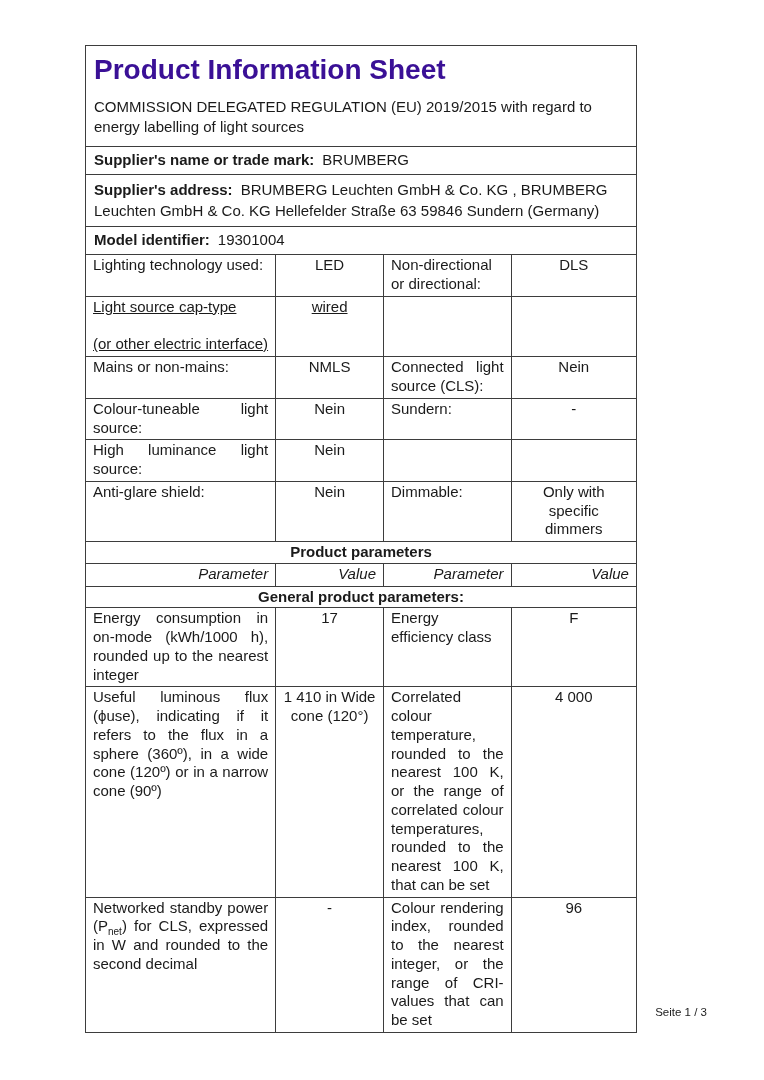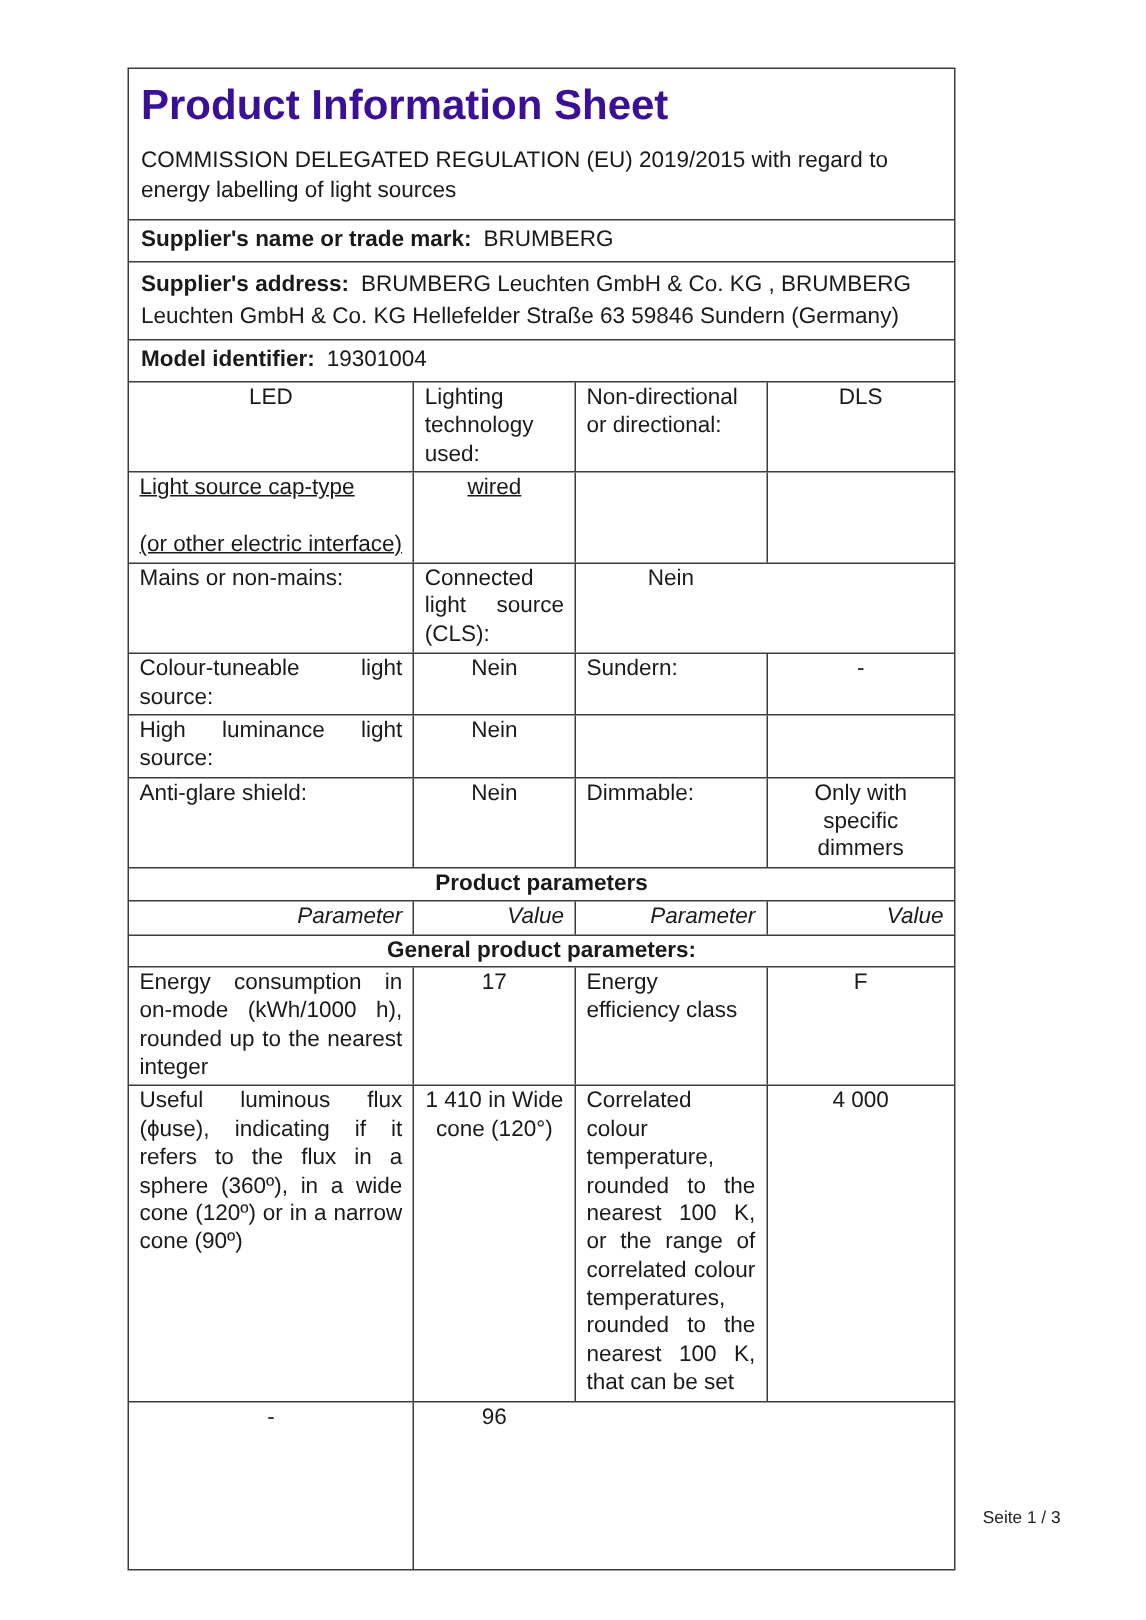--- a/index.html
+++ b/index.html
@@ -100,33 +100,34 @@
     <div class="row kv-row address-row">
       <span class="label">Supplier's address:</span><span class="value">BRUMBERG Leuchten GmbH &amp; Co. KG , BRUMBERG Leuchten GmbH &amp; Co. KG Hellefelder Straße 63 59846 Sundern (Germany)</span>
     </div>
 
     <div class="row kv-row">
       <span class="label">Model identifier:</span><span class="value">19301004</span>
     </div>
 
 
     <div class="row grid4 r-h40">
+      <div class="cell param">Lighting technology used:</div>
       <div class="cell val">LED</div>
-      <div class="cell param">Lighting technology used:</div>
       <div class="cell param">Non-directional or directional:</div>
       <div class="cell val">DLS</div>
     </div>
     <div class="row grid4 r-h44">
       <div class="cell param">Light source cap-type<br><br>(or other electric interface)</div>
       <div class="cell val">wired</div>
       <div class="cell param"></div>
       <div class="cell val"></div>
     </div>
     <div class="row grid4 r-h42">
       <div class="cell param">Mains or non-mains:</div>
+      <div class="cell val">NMLS</div>
       <div class="cell param">Connected light source (CLS):</div>
       <div class="cell val">Nein</div>
     </div>
     <div class="row grid4 r-h22">
       <div class="cell param">Colour-tuneable light source:</div>
       <div class="cell val">Nein</div>
       <div class="cell param">Sundern:</div>
       <div class="cell val">-</div>
     </div>
     <div class="row grid4 r-h22">
@@ -159,20 +160,22 @@
       <div class="cell param">Energy efficiency class</div>
       <div class="cell val">F</div>
     </div>
     <div class="row grid4 r-h186">
       <div class="cell param">Useful luminous flux (ϕuse), indicating if it refers to the flux in a sphere (360º), in a wide cone (120º) or in a narrow cone (90º)</div>
       <div class="cell val">1&nbsp;410 in Wide cone (120°)</div>
       <div class="cell param">Correlated colour temperature, rounded to the nearest 100 K, or the range of correlated colour temperatures, rounded to the nearest 100 K, that can be set</div>
       <div class="cell val">4&nbsp;000</div>
     </div>
     <div class="row grid4 r-h111">
+      <div class="cell param">Networked standby power (P<sub>net</sub>) for CLS, expressed in W and rounded to the second decimal</div>
       <div class="cell val">-</div>
+      <div class="cell param">Colour rendering index, rounded to the nearest integer, or the range of CRI-values that can be set</div>
       <div class="cell val">96</div>
     </div>
 
   </div>
 
   <div class="page-footer">Seite 1 / 3</div>
 </div>
 
 </body></html>

